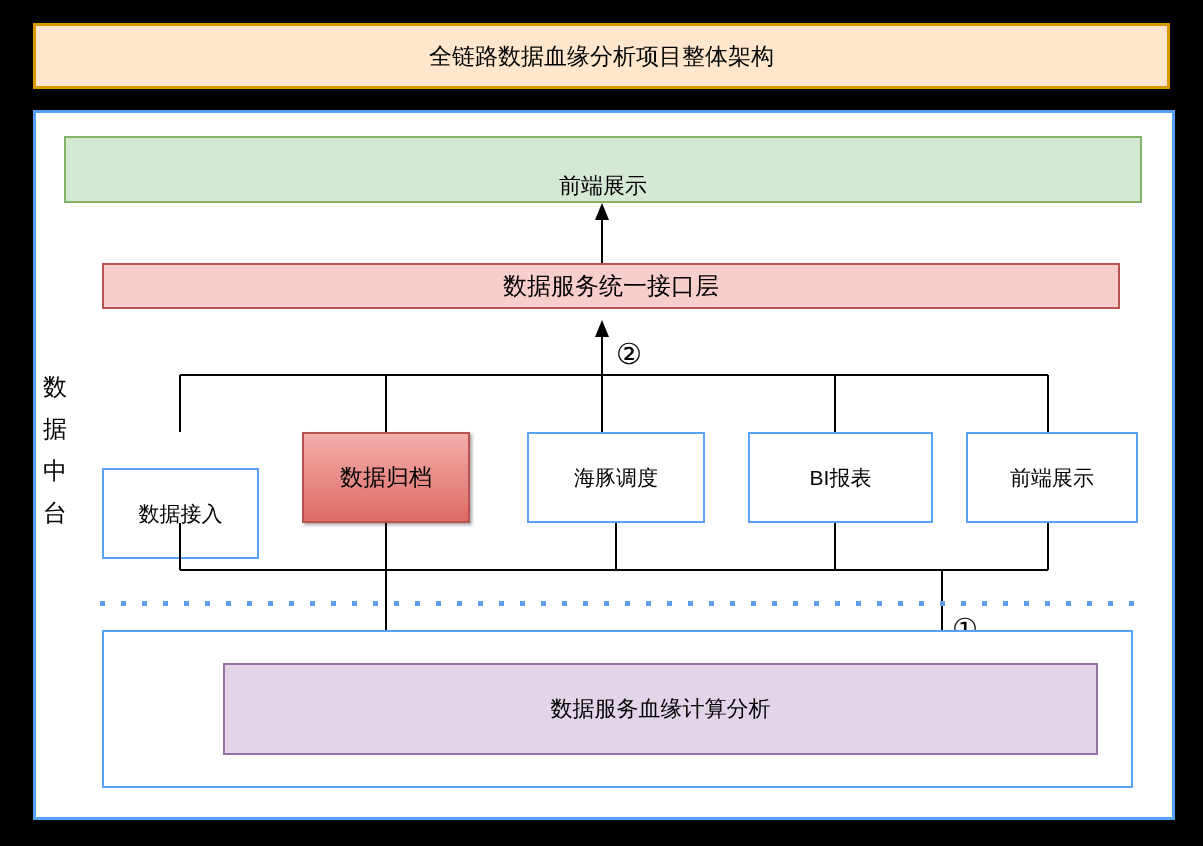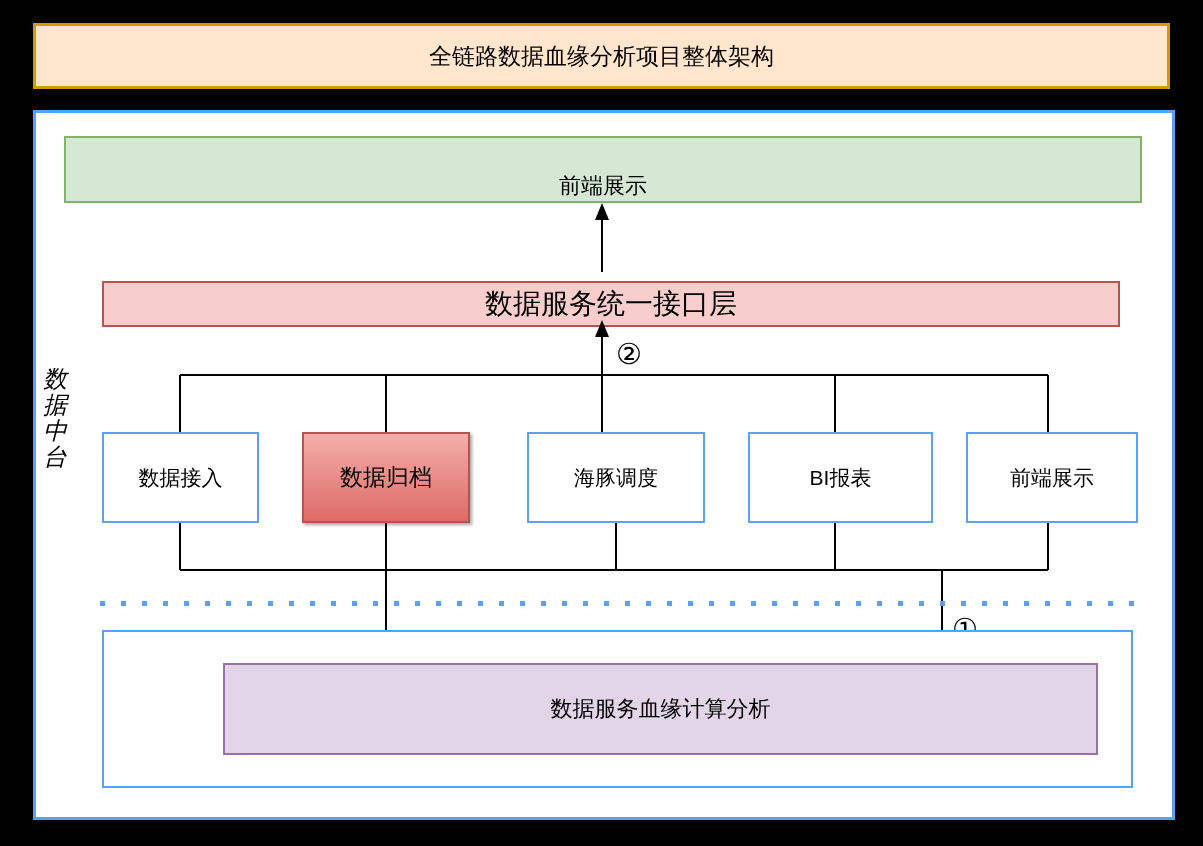--- a/index.html
+++ b/index.html
@@ -17,25 +17,25 @@
   .title-box{left:33px;top:23px;width:1137px;height:66px;
     background:#ffe6cc;border:3px solid #d79b00;font-size:23px;}
 
   
   .main-container{left:33px;top:110px;width:1142px;height:710px;
     background:#ffffff;border:3px solid #55a2f8;}
 
   .frontend-box{left:64px;top:136px;width:1078px;height:67px;
     background:#d5e8d4;border:2px solid #82b366;font-size:22px;align-items:flex-end;}
 
-  .interface-bar{left:102px;top:281px;width:1018px;height:46px;
-    background:#f8cecc;border:2px solid #b85450;font-size:28px;}
+  .interface-bar{left:102px;top:263px;width:1018px;height:46px;
+    background:#f8cecc;border:2px solid #b85450;font-size:24px;}
 
-  .side-label{left:40px;top:366px;width:30px;font-size:24px;line-height:26px;
-    word-break:break-all;text-align:center;font-style:italic;}
+  .side-label{left:40px;top:366px;width:30px;font-size:24px;line-height:42px;
+    word-break:break-all;text-align:center;}
 
   
   .vline{width:0;border-left:2px solid #000;}
   .hline{height:0;border-top:2px solid #000;}
   .arrow-up{width:0;height:0;border-left:7px solid transparent;
     border-right:7px solid transparent;border-bottom:17px solid #000;}
   .arrow-down{width:0;height:0;border-left:7px solid transparent;
     border-right:7px solid transparent;border-top:17px solid #000;}
 
   
@@ -83,21 +83,21 @@
 <div class="abs circled-num" style="left:616px;top:340px;">②</div>
 
 <div class="abs side-label">数据中台</div>
 
 <div class="abs hline" style="left:180px;top:374px;width:868px;"></div>
 <div class="abs vline" style="left:179px;top:375px;height:57px;"></div>
 <div class="abs vline" style="left:385px;top:375px;height:57px;"></div>
 <div class="abs vline" style="left:834px;top:375px;height:57px;"></div>
 <div class="abs vline" style="left:1047px;top:375px;height:57px;"></div>
 
-<div class="abs center module-box" style="left:102px;width:157px;">
+<div class="abs center module-box" style="left:102px;width:157px;margin-top:36px;">
   <span>数据接入</span>
 </div>
 <div class="abs center module-box highlight" style="left:302px;width:168px;">
   <span>数据归档</span>
 </div>
 <div class="abs center module-box" style="left:527px;width:178px;">
   <span>海豚调度</span>
 </div>
 <div class="abs center module-box" style="left:748px;width:185px;">
   <span>BI报表</span>

